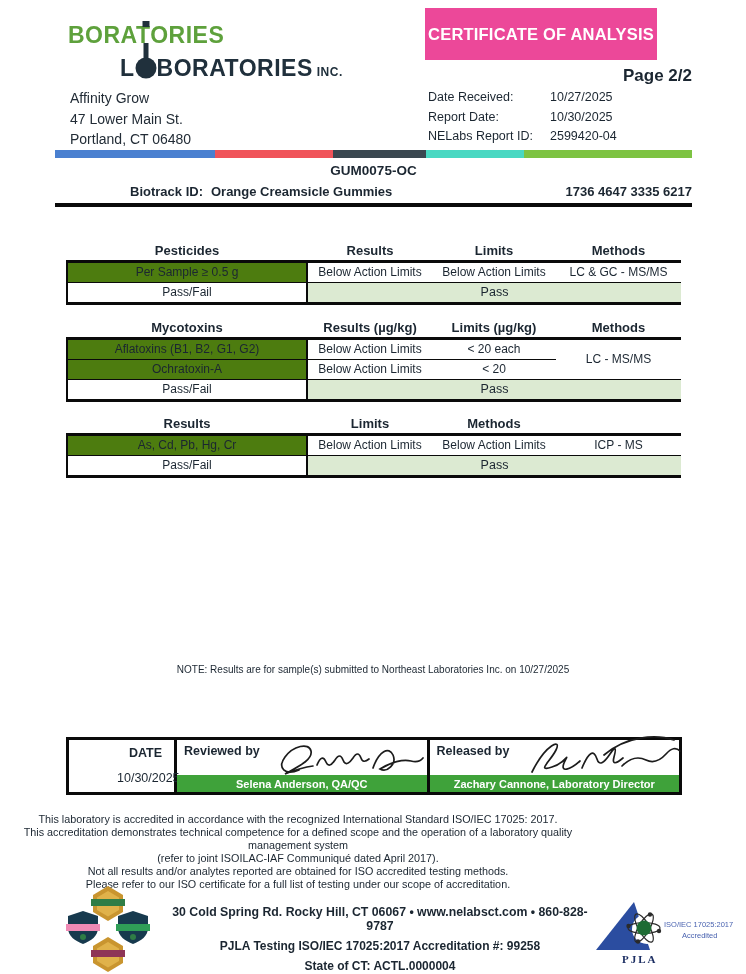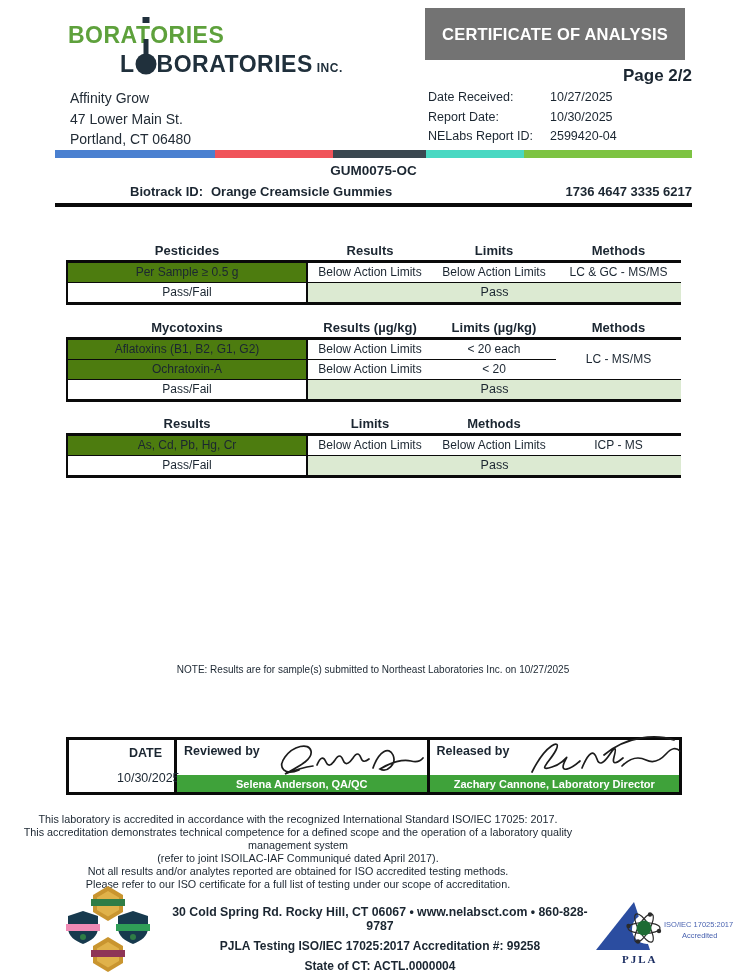--- a/index.html
+++ b/index.html
@@ -2,28 +2,28 @@
 <html><head>
 <meta charset="utf-8">
 <style>
   * { margin:0; padding:0; box-sizing:border-box; }
   html,body { width:746px; height:974px; background:#ffffff;
     font-family:"Liberation Sans", sans-serif; color:#1b2631; }
 
   
   .logo { position:absolute; left:68px; top:22px; width:330px; }
   .logo-line1 { font-size:23px; font-weight:800; color:#5ea13c; letter-spacing:.5px; line-height:26px; }
-  .logo-line2 { font-size:23px; font-weight:800; color:#20303c; letter-spacing:.5px; line-height:24px; margin-left:52px; margin-top:4px; white-space:nowrap; }
+  .logo-line2 { font-size:23px; font-weight:800; color:#20303c; letter-spacing:.5px; line-height:32px; margin-left:52px; margin-top:4px; white-space:nowrap; }
   .logo-inc { font-size:12px; font-weight:800; color:#20303c; margin-left:4px; }
   .flask-slot { display:inline-block; width:22px; height:20px; position:relative; vertical-align:baseline; }
   .flask-slot svg { position:absolute; left:0; bottom:-3px; overflow:visible; }
 
   .client { position:absolute; left:70px; top:88px; font-size:14px; line-height:20.5px; color:#222c36; }
 
-  .banner { position:absolute; left:425px; top:8px; width:260px; height:52px; background:#737373;
+  .banner { position:absolute; left:425px; top:8px; width:232px; height:52px; background:#ec4899;
     display:flex; align-items:center; justify-content:center; color:#fff; font-weight:700; font-size:16.5px; letter-spacing:.2px; }
   .page-label { position:absolute; right:54px; top:66px; font-size:17px; font-weight:700;margin-left:16px; }
 
   .meta { position:absolute; left:428px; top:88px; width:270px; font-size:12.5px; line-height:19.5px; }
   .meta-row { display:flex; }
   .meta-label { width:122px; }
   .meta-value { }
 
   
   .divider { position:absolute; left:55px; top:150px; width:637px; height:8px; display:flex; }

